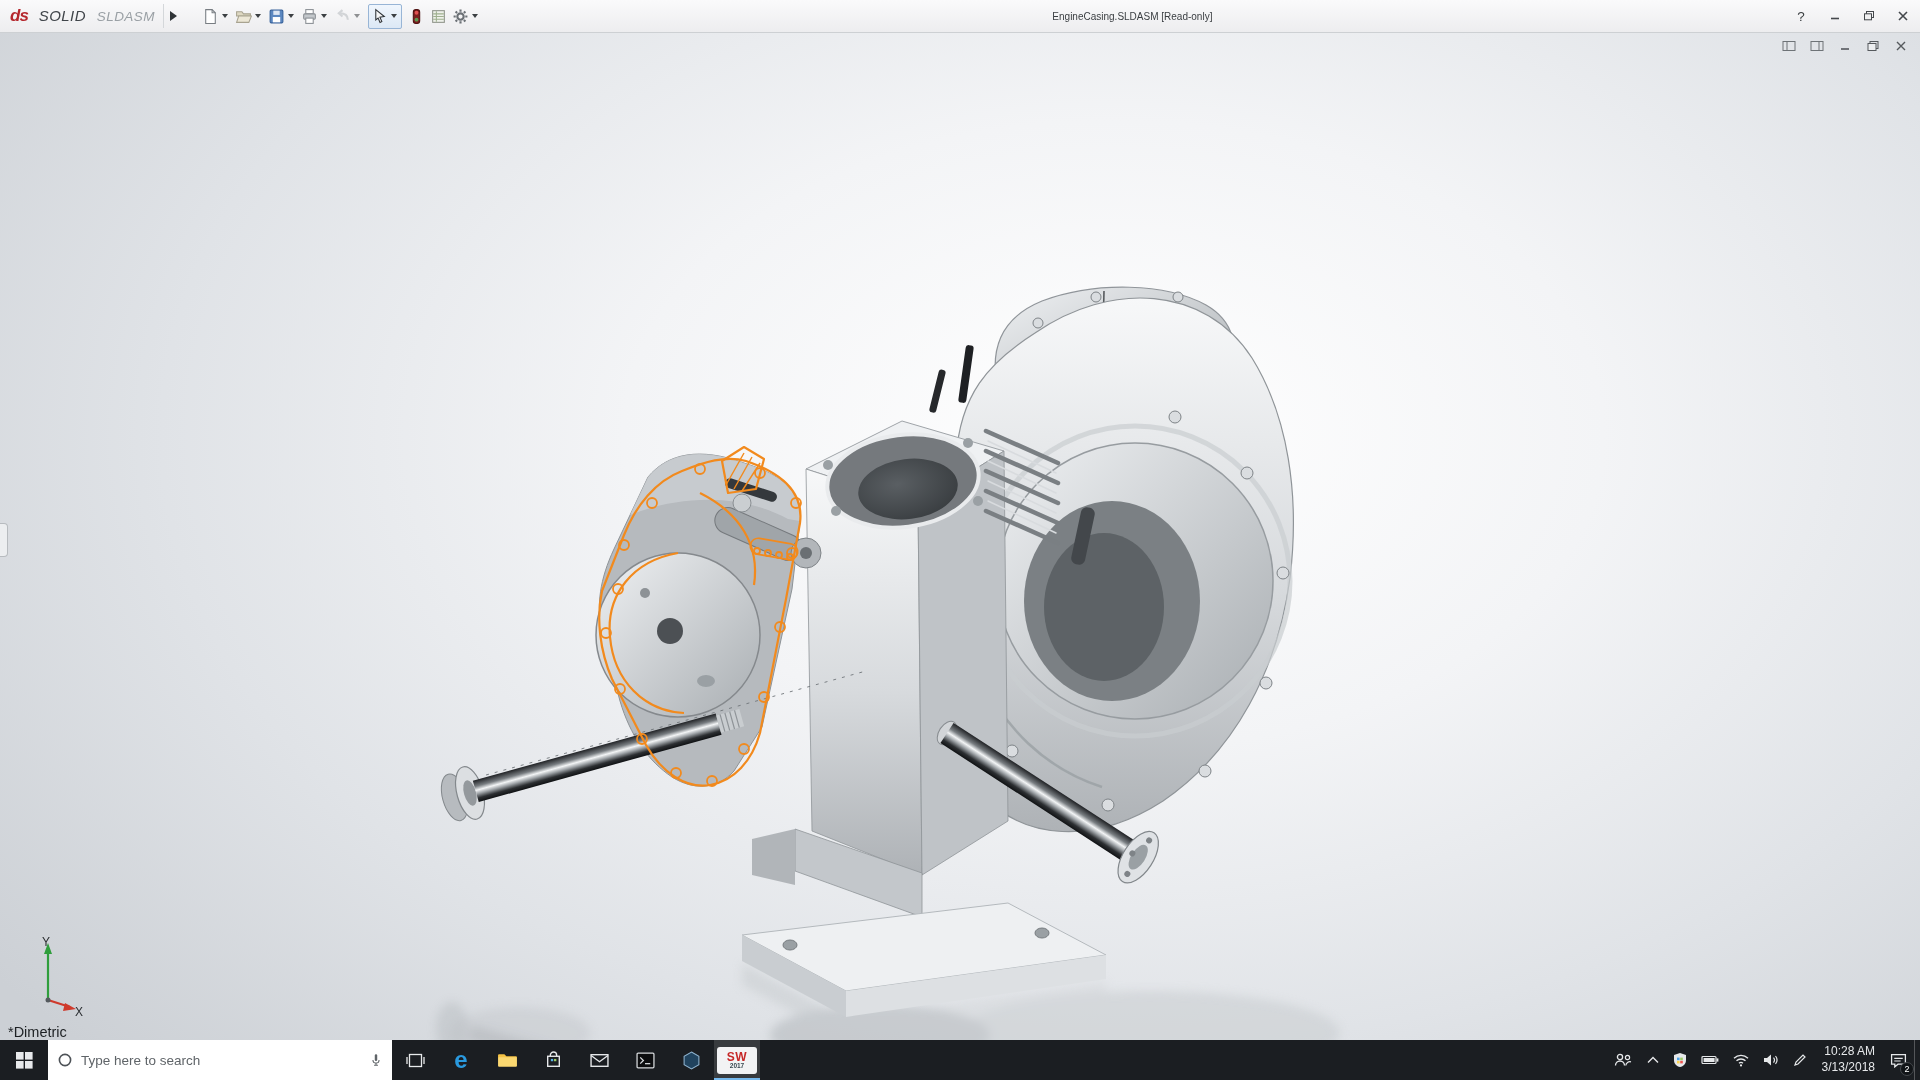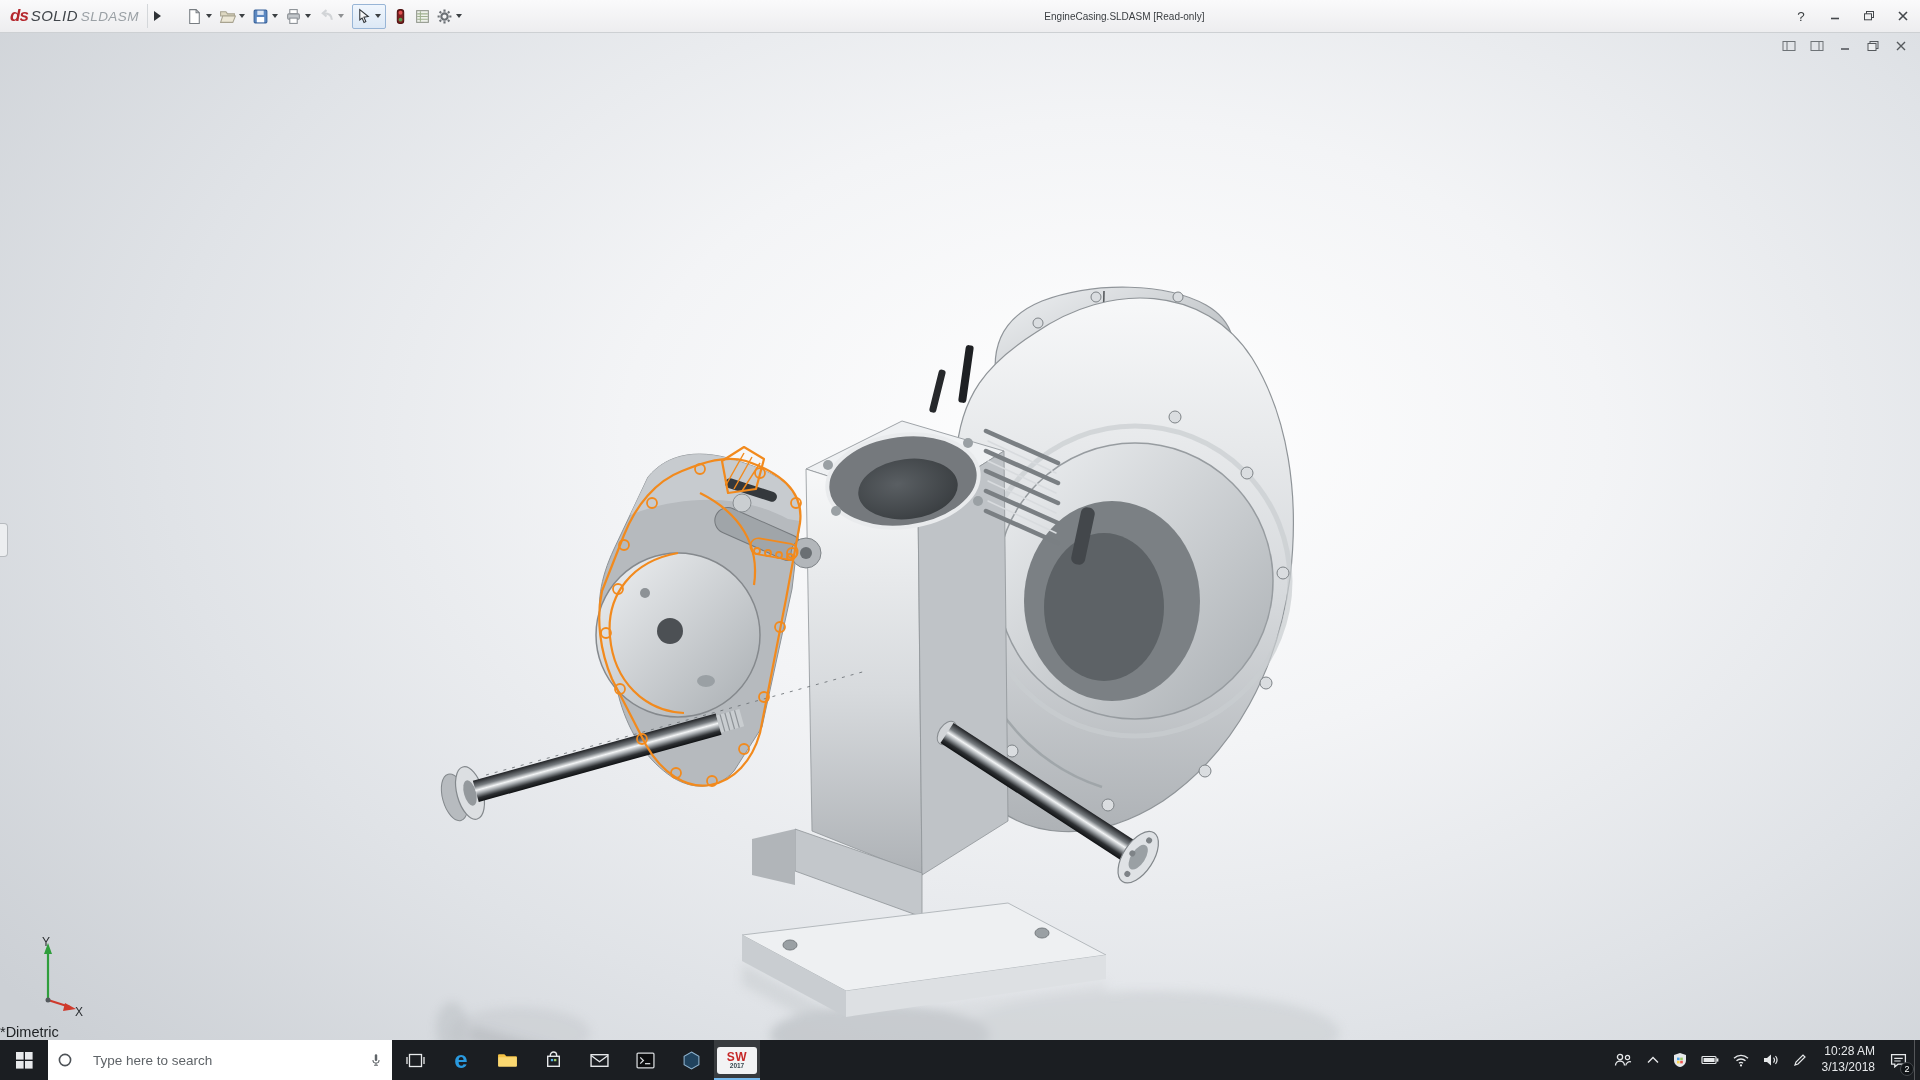--- a/index.html
+++ b/index.html
@@ -3,21 +3,21 @@
 <meta charset="utf-8">
 <style>
   *{box-sizing:border-box;margin:0;padding:0}
   html,body{width:1920px;height:1080px;overflow:hidden}
   body{font-family:"Liberation Sans","DejaVu Sans",sans-serif;background:#000}
   .screen{width:1920px;height:1080px;display:flex;flex-direction:column}
 
   
   .titlebar{height:33px;flex:0 0 33px;background:linear-gradient(#fafafb,#ededef);
     border-bottom:1px solid #cdd0d3;display:flex;align-items:center;padding-left:10px;position:relative;z-index:5}
-  .logo{display:flex;align-items:baseline;gap:3px;padding-right:8px}
+  .logo{display:flex;align-items:baseline;gap:11px;padding-right:8px}
   .ds-mark{font-style:italic;font-weight:bold;font-size:17px;color:#b5272d;letter-spacing:-1px}
   .logo-solid{font-size:15px;font-weight:normal;color:#40454a;letter-spacing:.4px;font-style:italic}
   .logo-works{font-size:13.5px;color:#9aa0a5;letter-spacing:.4px;font-style:italic}
   .flyout{width:20px;height:24px;display:flex;align-items:center;justify-content:center;border-left:1px solid #d4d7da;cursor:pointer}
   .tri{width:0;height:0;border-left:7px solid #2f3337;border-top:5px solid transparent;border-bottom:5px solid transparent}
   .toolbar{display:flex;align-items:center;margin-left:18px;gap:3px}
   .tbtn{display:flex;align-items:center;padding:2px 1px;border-radius:2px;cursor:pointer}
   .tbtn svg{width:17px;height:17px}
   .caret{width:0;height:0;border-top:4px solid #3c4043;border-left:3.5px solid transparent;border-right:3.5px solid transparent;margin:0 2px 0 3px;cursor:pointer}
   .tbtn.disabled{opacity:.55}
@@ -26,27 +26,27 @@
   .winctl{display:flex;align-items:center;height:100%}
   .wbtn{width:34px;height:100%;display:flex;align-items:center;justify-content:center;cursor:pointer;color:#3c4043;font-size:13.5px}
 
   
   .viewport{flex:1;position:relative;overflow:hidden;
     background:radial-gradient(ellipse 1400px 900px at 58% 40%,#ffffff 0%,#f3f4f6 35%,#e0e3e7 68%,#ccd0d5 100%)}
   .model{position:absolute;inset:0;width:100%;height:100%}
   .doc-ctl{position:absolute;top:5px;right:10px;display:flex;gap:10px;z-index:3}
   .dbtn{width:18px;height:16px;display:flex;align-items:center;justify-content:center;cursor:pointer}
   .edge-tab{position:absolute;left:0;top:490px;width:8px;height:34px;background:#eceef0;border:1px solid #b7bbbf;border-left:none;border-radius:0 4px 4px 0;cursor:pointer}
-  .view-label{position:absolute;left:0;bottom:0;font-size:14.5px;color:#1d2023}
+  .view-label{position:absolute;left:8px;bottom:0;font-size:14.5px;color:#1d2023}
   .triad{position:absolute;left:14px;bottom:22px;width:72px;height:84px}
 
   
   .taskbar{height:40px;flex:0 0 40px;background:#1b1e22;display:flex;align-items:stretch;color:#e6e8ea;z-index:6}
   .start{width:48px;display:flex;align-items:center;justify-content:center;cursor:pointer}
-  .searchbox{width:344px;background:#fff;display:flex;align-items:center;padding:0 9px;gap:20px;cursor:text}
+  .searchbox{width:344px;background:#fff;display:flex;align-items:center;padding:0 9px;gap:8px;cursor:text}
   .searchbox input{flex:1;border:none;outline:none;font-size:13.5px;color:#3c4043;background:transparent;font-family:inherit;min-width:0}
   .searchbox input::placeholder{color:#5f6468;opacity:1}
   .app{width:46px;display:flex;align-items:center;justify-content:center;cursor:pointer;position:relative}
   .app.active{background:rgba(255,255,255,.13);box-shadow:inset 0 -2px 0 #76b9ed}
   .edge-e{color:#2a9ae0;font-size:24px;font-weight:bold;line-height:1}
   .sw-tile{width:40px;height:27px;background:#f2f3f4;border-radius:3px;display:flex;flex-direction:column;align-items:center;justify-content:center;line-height:1}
   .sw-sw{color:#c62828;font-weight:bold;font-size:12px;letter-spacing:.5px}
   .sw-yr{color:#37474f;font-size:6.5px;font-weight:bold}
   .spacer{flex:1}
   .tray{display:flex;align-items:stretch}

